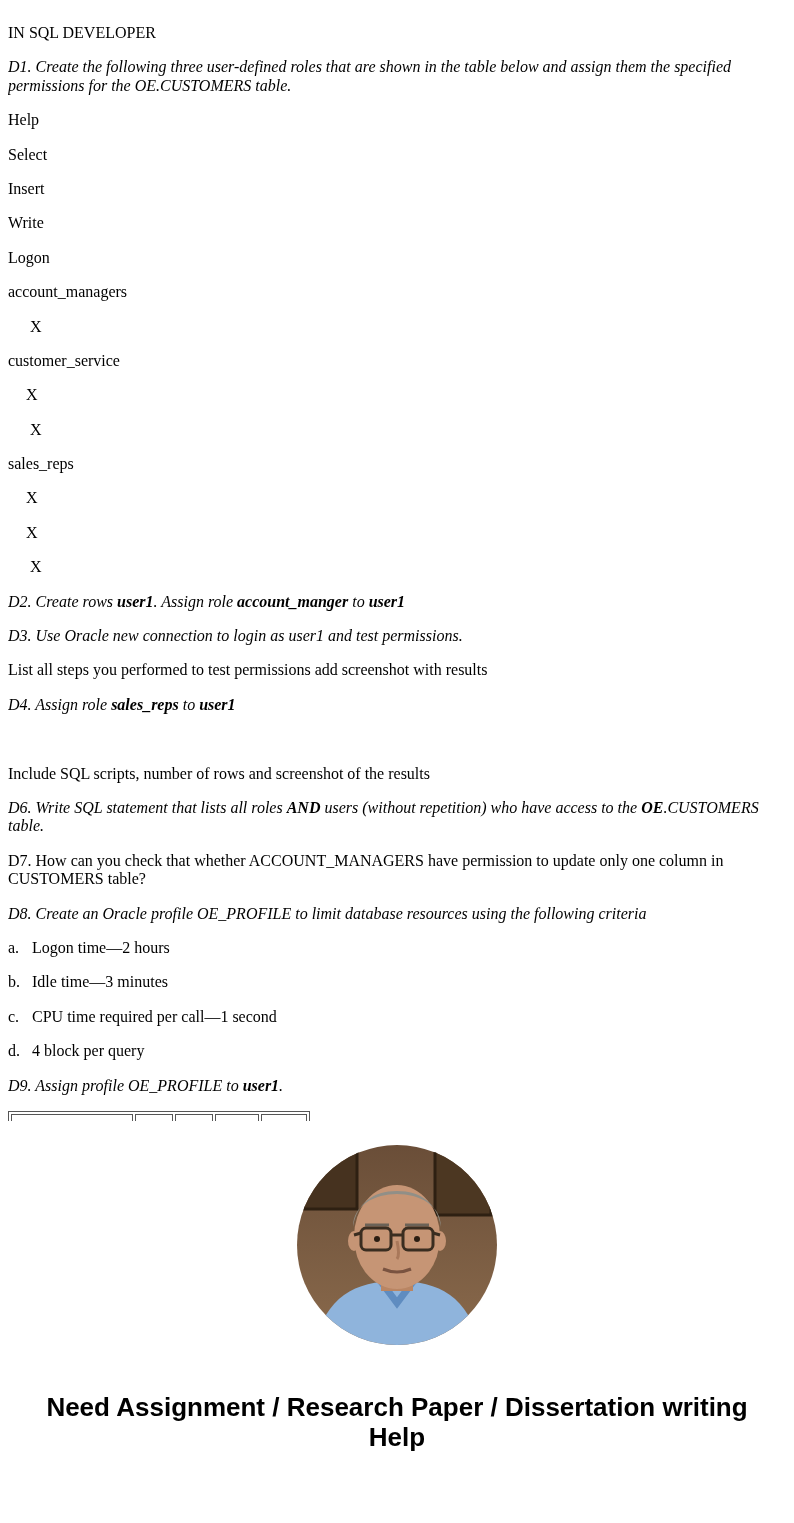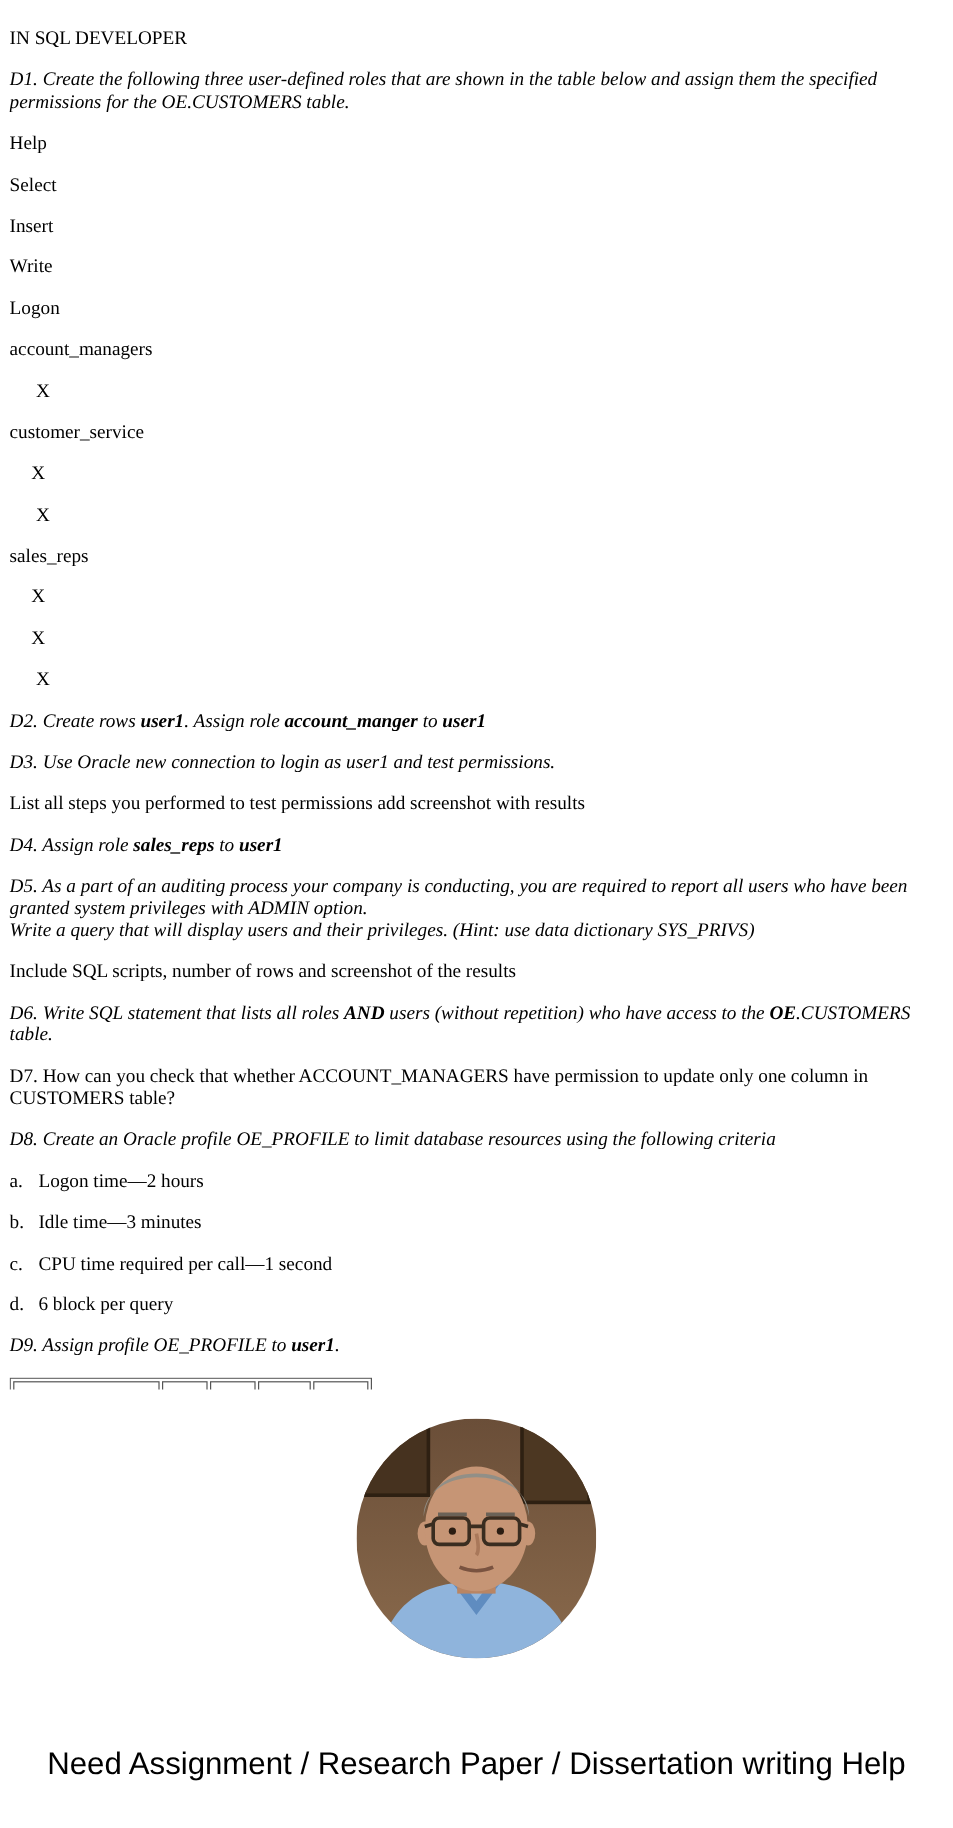--- a/index.html
+++ b/index.html
@@ -26,24 +26,24 @@
   .td-c3 { width: 40px; } .td-c4 { width: 42px; }
 
   .avatar-wrap {
     width: 200px; height: 200px;
     border-radius: 50%;
     overflow: hidden;
     margin: 24px auto 0 auto;
   }
 
   .footer {
-    margin-top: 73px;
+    margin-top: 48px;
     text-align: center;
     font-family: "Liberation Sans", sans-serif;
-    font-weight: 400;
+    font-weight: 700;
     font-size: 26px;
     line-height: 1.14;
   }
   .footer .help-line { display: inline-block; max-width: 740px; }
 </style>
 </head>
 <body>
 
 <p>IN SQL DEVELOPER</p>
 
@@ -65,34 +65,34 @@
 <p class="ind-b">X</p>
 
 <p class="it"><span>D2. Create rows </span><b>user1</b><span>. Assign role </span><b>account_manger</b><span> to </span><b>user1</b></p>
 
 <p class="it">D3. Use Oracle new connection to login as user1 and test permissions.</p>
 
 <p class="bd">List all steps you performed to test permissions add screenshot with results</p>
 
 <p class="it"><span>D4. Assign role </span><b>sales_reps</b><span> to </span><b>user1</b></p>
 
-<p class="it"><span>D5. As a part of an auditing process your company is conducting, you are required to report all users who have been granted system privileges with ADMIN option.</span><br><span>Write a query that will display users and their privileges. (Hint: use data dictionary SYS_PRIVS)</span></p>
+<p class="it"><br></p>
 
 <p class="bd">Include SQL scripts, number of rows and screenshot of the results</p>
 
 <p class="it"><span>D6. Write SQL statement that lists all roles </span><b>AND</b><span> users (without repetition) who have access to the </span><b>OE</b><span>.CUSTOMERS table.</span></p>
 
 <p>D7. How can you check that whether ACCOUNT_MANAGERS have permission to update only one column in CUSTOMERS table?</p>
 
 <p class="it">D8. Create an Oracle profile OE_PROFILE to limit database resources using the following criteria</p>
 
 <p><span class="li-marker">a.</span><span>Logon time—2 hours</span></p>
 <p><span class="li-marker">b.</span><span>Idle time—3 minutes</span></p>
 <p><span class="li-marker">c.</span><span>CPU time required per call—1 second</span></p>
-<p><span class="li-marker">d.</span><span>6 block per query</span></p>
+<p><span class="li-marker">d.</span><span>4 block per query</span></p>
 
 <p class="it"><span>D9. Assign profile OE_PROFILE to </span><b>user1</b><span>.</span></p>
 
 <div class="table-clip">
   <table>
     <tbody>
         <tr>
       <td class="td-c0"></td>
       <td class="td-c1"></td>
       <td class="td-c2"></td>

